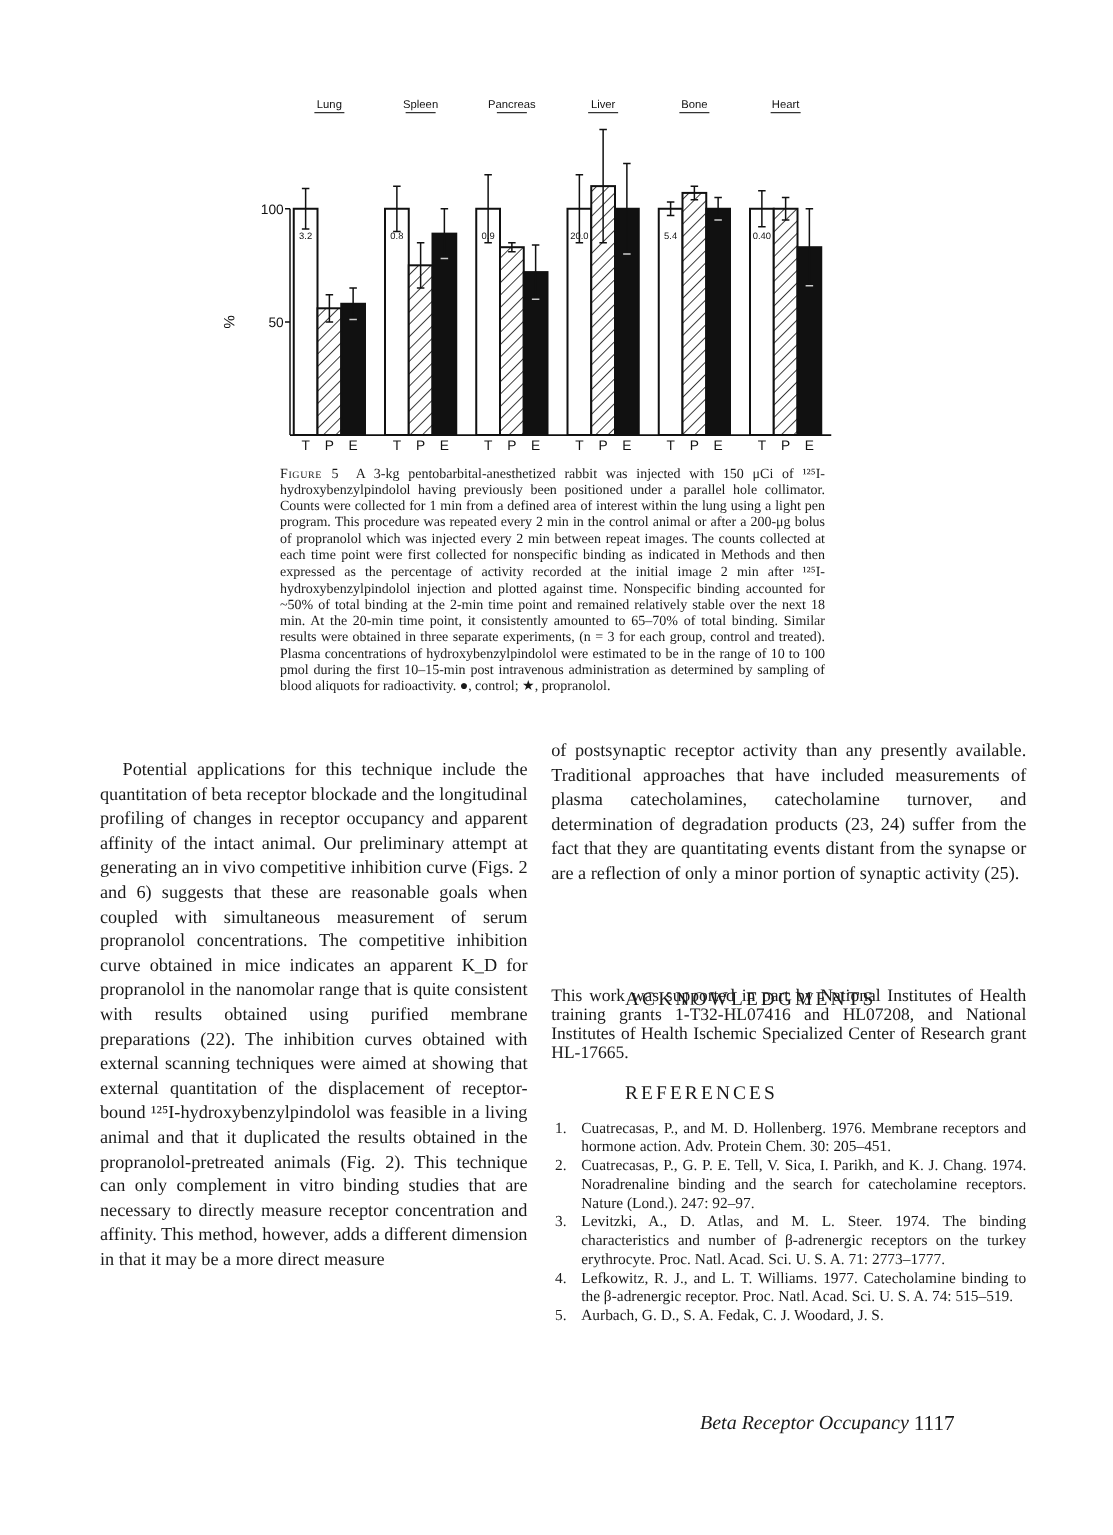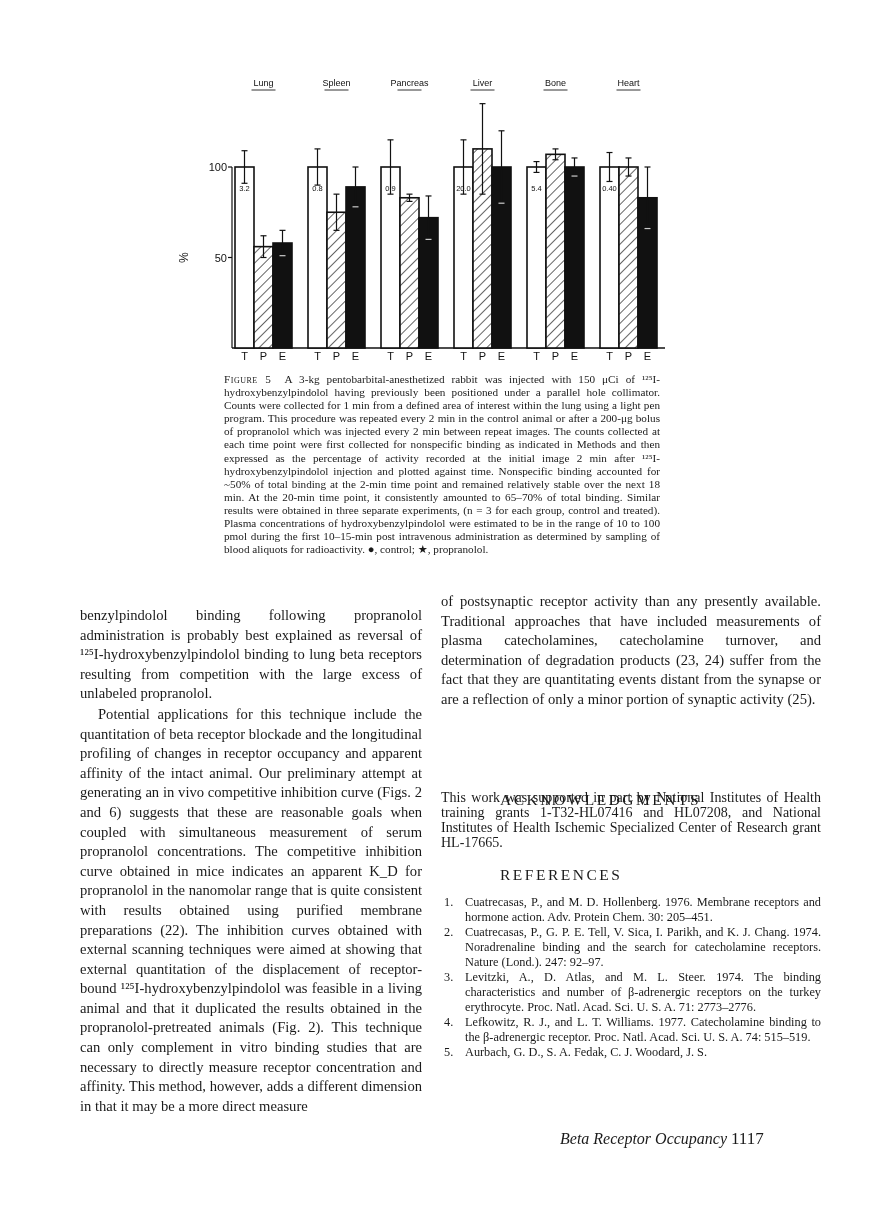--- a/index.html
+++ b/index.html
@@ -151,34 +151,33 @@
       <text x="459.5" y="121" text-anchor="middle" font-size="7.5" font-family="Liberation Sans, sans-serif" fill="#111">0.40</text>
     </svg>
 </div>
 
 <div class="caption">
   <span class="fig-label">Figure 5</span>&nbsp;
   <span>A 3-kg pentobarbital-anesthetized rabbit was injected with 150 μCi of ¹²⁵I-hydroxybenzylpindolol having previously been positioned under a parallel hole collimator. Counts were collected for 1 min from a defined area of interest within the lung using a light pen program. This procedure was repeated every 2 min in the control animal or after a 200-μg bolus of propranolol which was injected every 2 min between repeat images. The counts collected at each time point were first collected for nonspecific binding as indicated in Methods and then expressed as the percentage of activity recorded at the initial image 2 min after ¹²⁵I-hydroxybenzylpindolol injection and plotted against time. Nonspecific binding accounted for ~50% of total binding at the 2-min time point and remained relatively stable over the next 18 min. At the 20-min time point, it consistently amounted to 65–70% of total binding. Similar results were obtained in three separate experiments, (n = 3 for each group, control and treated). Plasma concentrations of hydroxybenzylpindolol were estimated to be in the range of 10 to 100 pmol during the first 10–15-min post intravenous administration as determined by sampling of blood aliquots for radioactivity. ●, control; ★, propranolol.</span>
 </div>
 
 <div class="col col-left">
-  <p>benzylpindolol binding following propranolol administration is probably best explained as reversal of ¹²⁵I-hydroxybenzylpindolol binding to lung beta receptors resulting from competition with the large excess of unlabeled propranolol.</p>
   <p class="indent">Potential applications for this technique include the quantitation of beta receptor blockade and the longitudinal profiling of changes in receptor occupancy and apparent affinity of the intact animal. Our preliminary attempt at generating an in vivo competitive inhibition curve (Figs. 2 and 6) suggests that these are reasonable goals when coupled with simultaneous measurement of serum propranolol concentrations. The competitive inhibition curve obtained in mice indicates an apparent K_D for propranolol in the nanomolar range that is quite consistent with results obtained using purified membrane preparations (22). The inhibition curves obtained with external scanning techniques were aimed at showing that external quantitation of the displacement of receptor-bound ¹²⁵I-hydroxybenzylpindolol was feasible in a living animal and that it duplicated the results obtained in the propranolol-pretreated animals (Fig. 2). This technique can only complement in vitro binding studies that are necessary to directly measure receptor concentration and affinity. This method, however, adds a different dimension in that it may be a more direct measure</p>
 </div>
 
 <div class="col col-right">
   <p>of postsynaptic receptor activity than any presently available. Traditional approaches that have included measurements of plasma catecholamines, catecholamine turnover, and determination of degradation products (23, 24) suffer from the fact that they are quantitating events distant from the synapse or are a reflection of only a minor portion of synaptic activity (25).</p>
 </div>
 
 <div class="heading ack-heading">ACKNOWLEDGMENTS</div>
 <div class="ack-text">This work was supported in part by National Institutes of Health training grants 1-T32-HL07416 and HL07208, and National Institutes of Health Ischemic Specialized Center of Research grant HL-17665.</div>
 
 <div class="heading ref-heading">REFERENCES</div>
 <ul class="refs">
   <li><span class="num">1.</span><span>Cuatrecasas, P., and M. D. Hollenberg. 1976. Membrane receptors and hormone action. Adv. Protein Chem. 30: 205–451.</span></li>
   <li><span class="num">2.</span><span>Cuatrecasas, P., G. P. E. Tell, V. Sica, I. Parikh, and K. J. Chang. 1974. Noradrenaline binding and the search for catecholamine receptors. Nature (Lond.). 247: 92–97.</span></li>
-  <li><span class="num">3.</span><span>Levitzki, A., D. Atlas, and M. L. Steer. 1974. The binding characteristics and number of β-adrenergic receptors on the turkey erythrocyte. Proc. Natl. Acad. Sci. U. S. A. 71: 2773–2776.</span></li>
+  <li><span class="num">3.</span><span>Levitzki, A., D. Atlas, and M. L. Steer. 1974. The binding characteristics and number of β-adrenergic receptors on the turkey erythrocyte. Proc. Natl. Acad. Sci. U. S. A. 71: 2773–1777.</span></li>
   <li><span class="num">4.</span><span>Lefkowitz, R. J., and L. T. Williams. 1977. Catecholamine binding to the β-adrenergic receptor. Proc. Natl. Acad. Sci. U. S. A. 74: 515–519.</span></li>
   <li><span class="num">5.</span><span>Aurbach, G. D., S. A. Fedak, C. J. Woodard, J. S.</span></li>
 </ul>
 
 <div class="footer-title">Beta Receptor Occupancy</div>
 <div class="footer-page">1117</div>
 
 </body></html>

